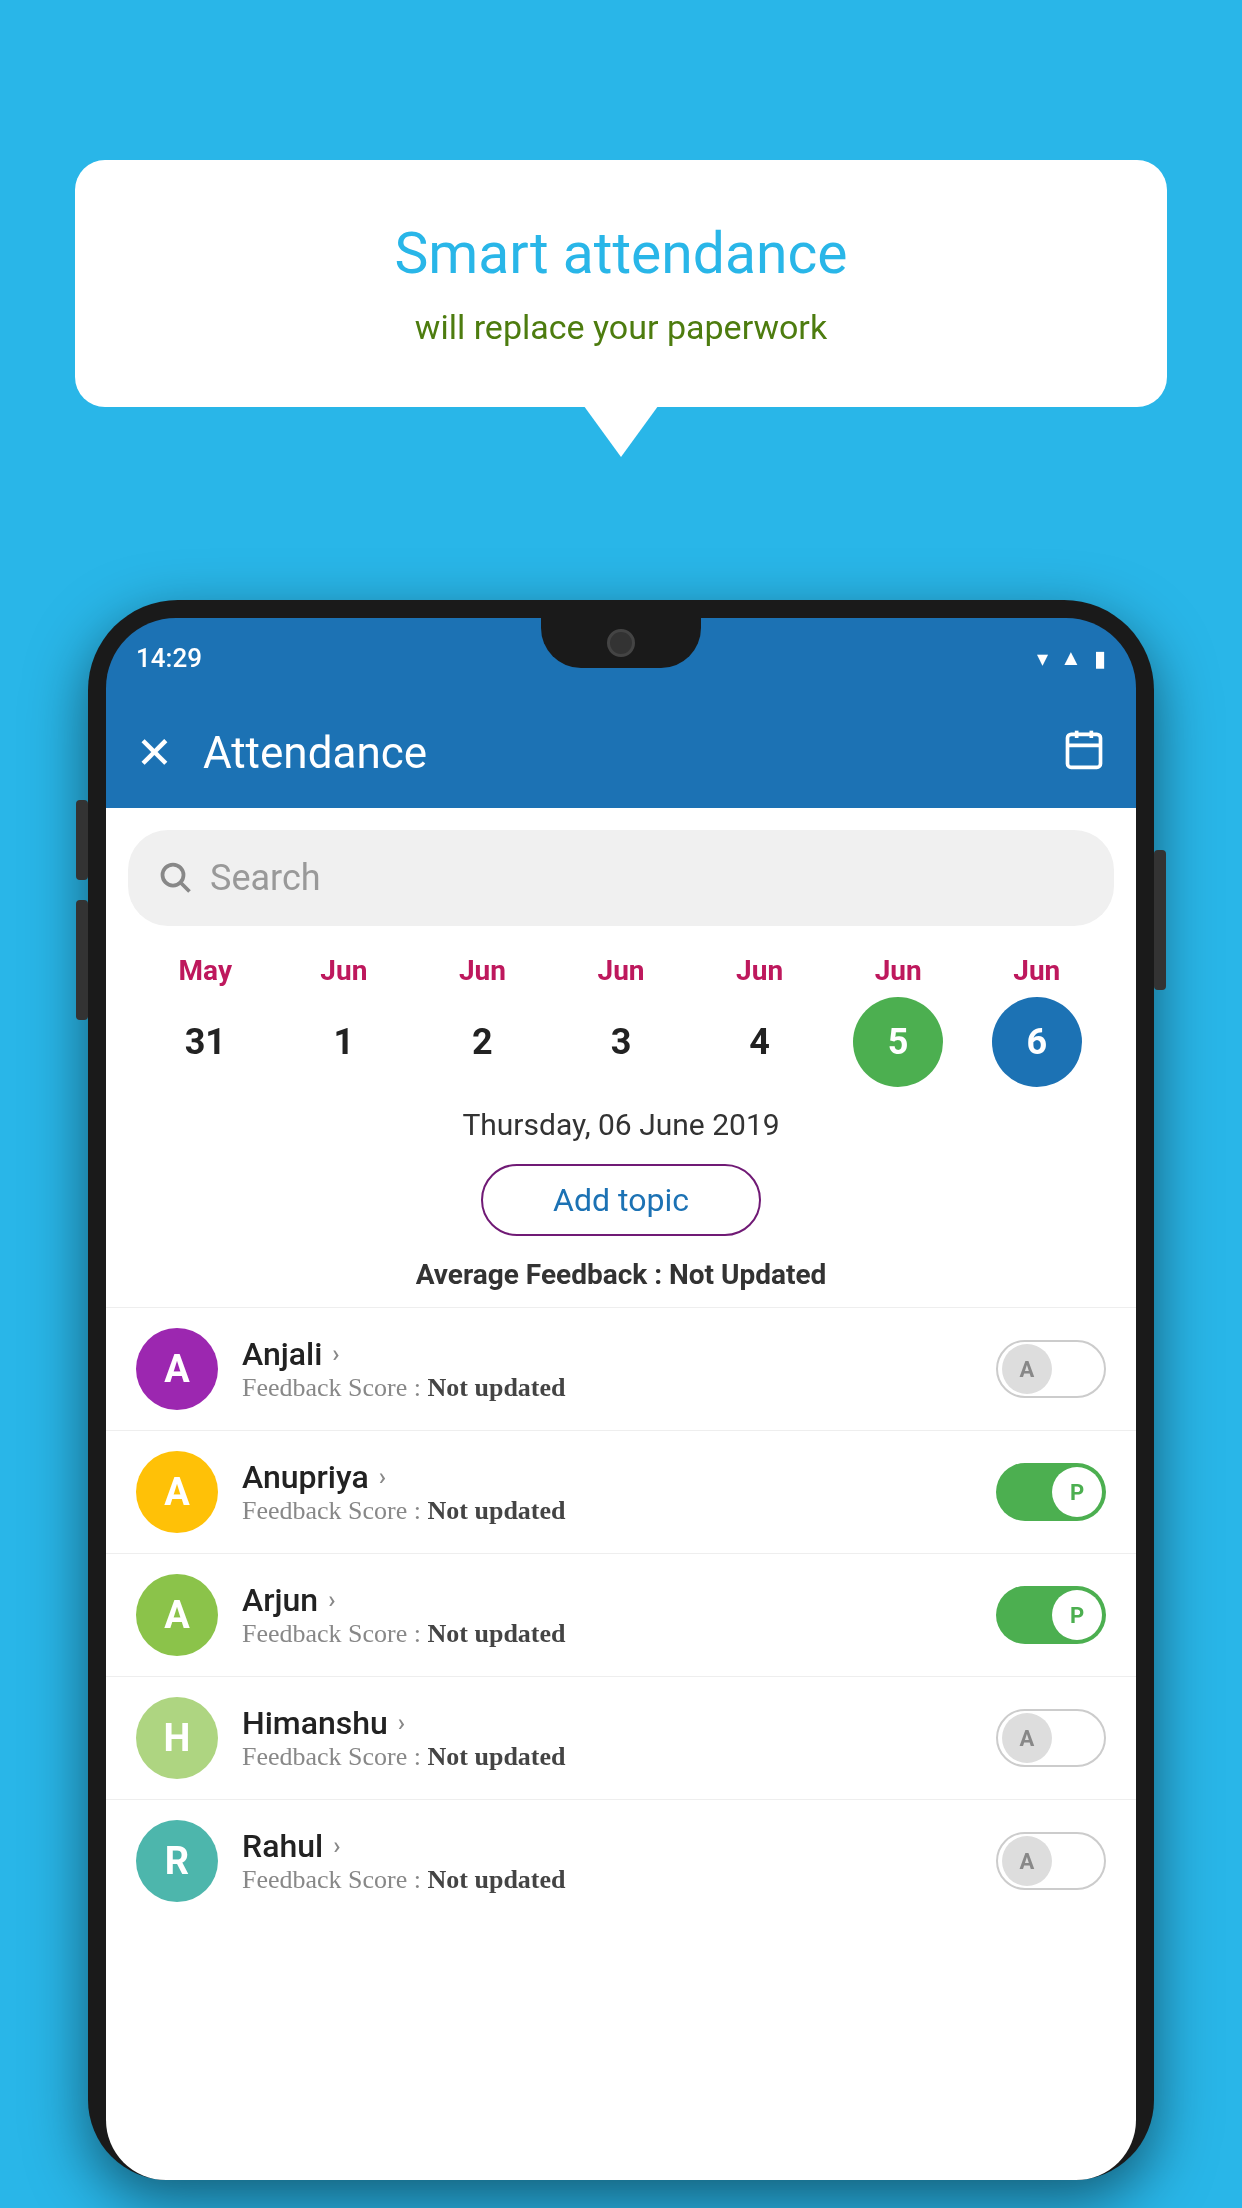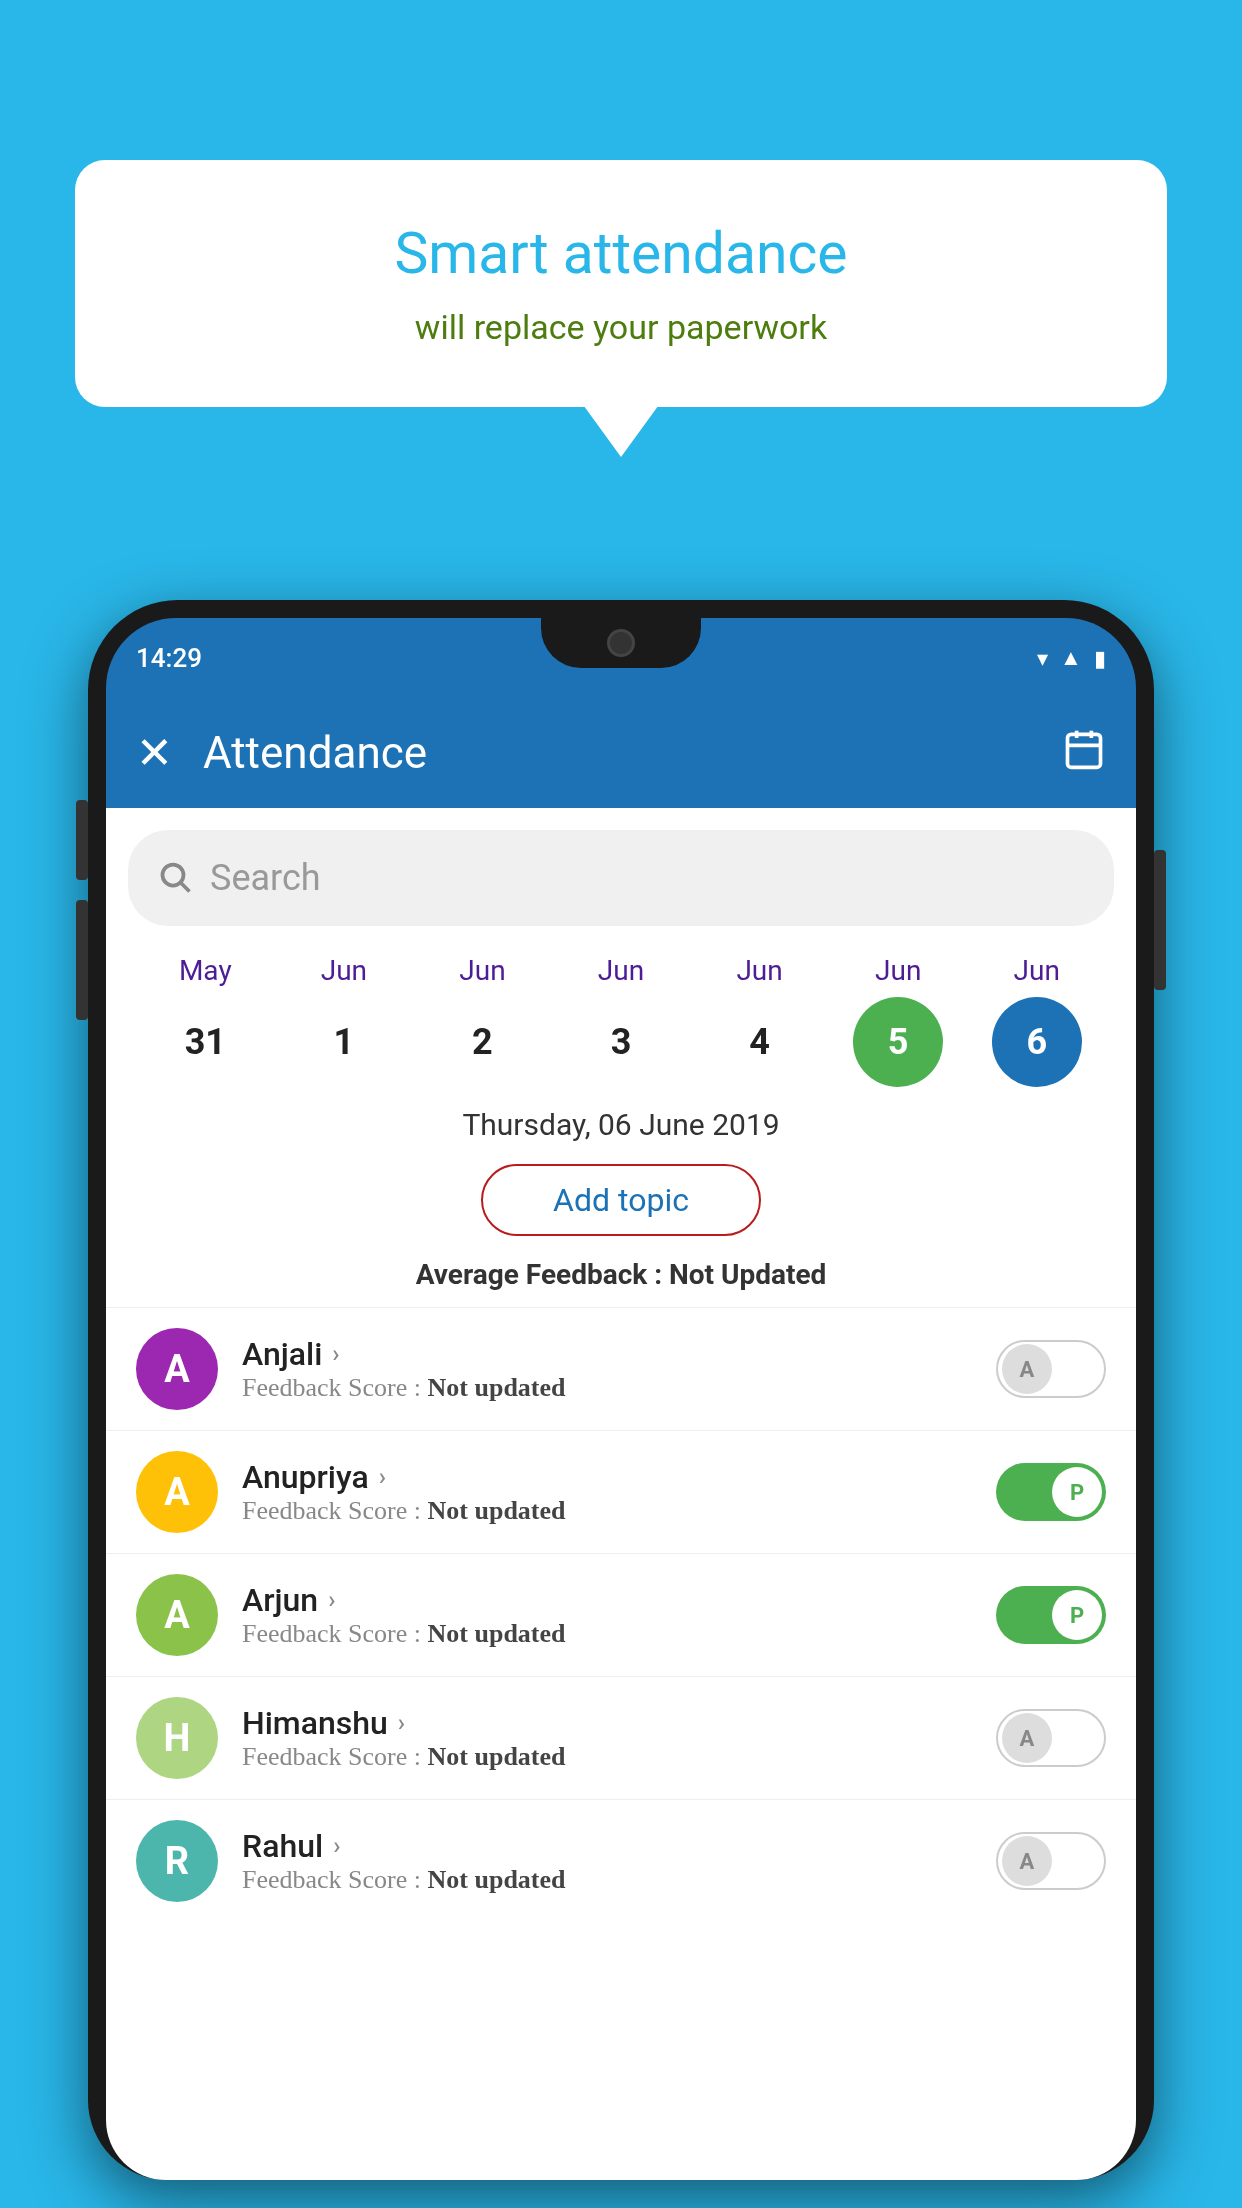--- a/index.html
+++ b/index.html
@@ -196,22 +196,22 @@
     .cal-day {
       display: flex;
       flex-direction: column;
       align-items: center;
       gap: 10px;
       flex: 1;
     }
 
     .cal-month {
       font-size: 28px;
-      color: #4c1d95;
-      font-weight: 400;
+      color: #be185d;
+      font-weight: 700;
     }
 
     .cal-date {
       font-size: 36px;
       font-weight: 700;
       color: #222;
       width: 90px;
       height: 90px;
       display: flex;
       align-items: center;
@@ -240,21 +240,21 @@
     }
 
     
     .add-topic-btn {
       display: flex;
       align-items: center;
       justify-content: center;
       margin: 22px auto;
       width: 280px;
       height: 72px;
-      border: 2px solid #b91c1c;
+      border: 2px solid #701a75;
       border-radius: 40px;
       color: #1c72b4;
       font-size: 32px;
     }
 
     
     .avg-feedback {
       text-align: center;
       font-size: 28px;
       color: #777;

